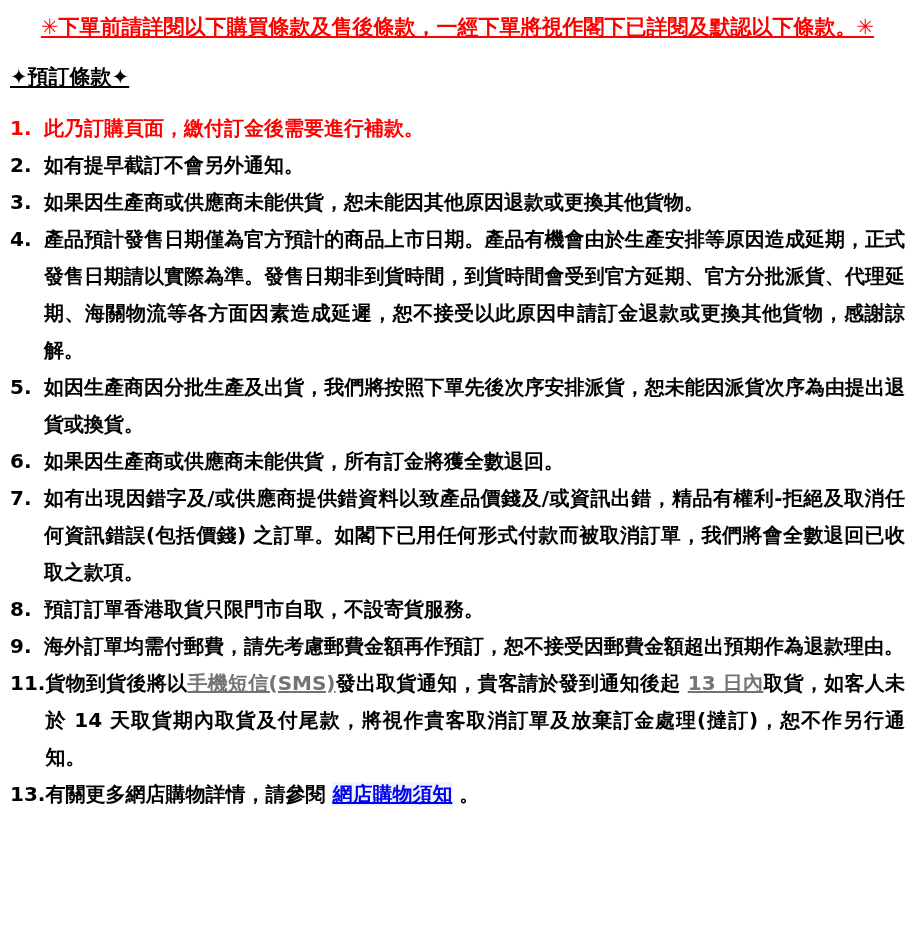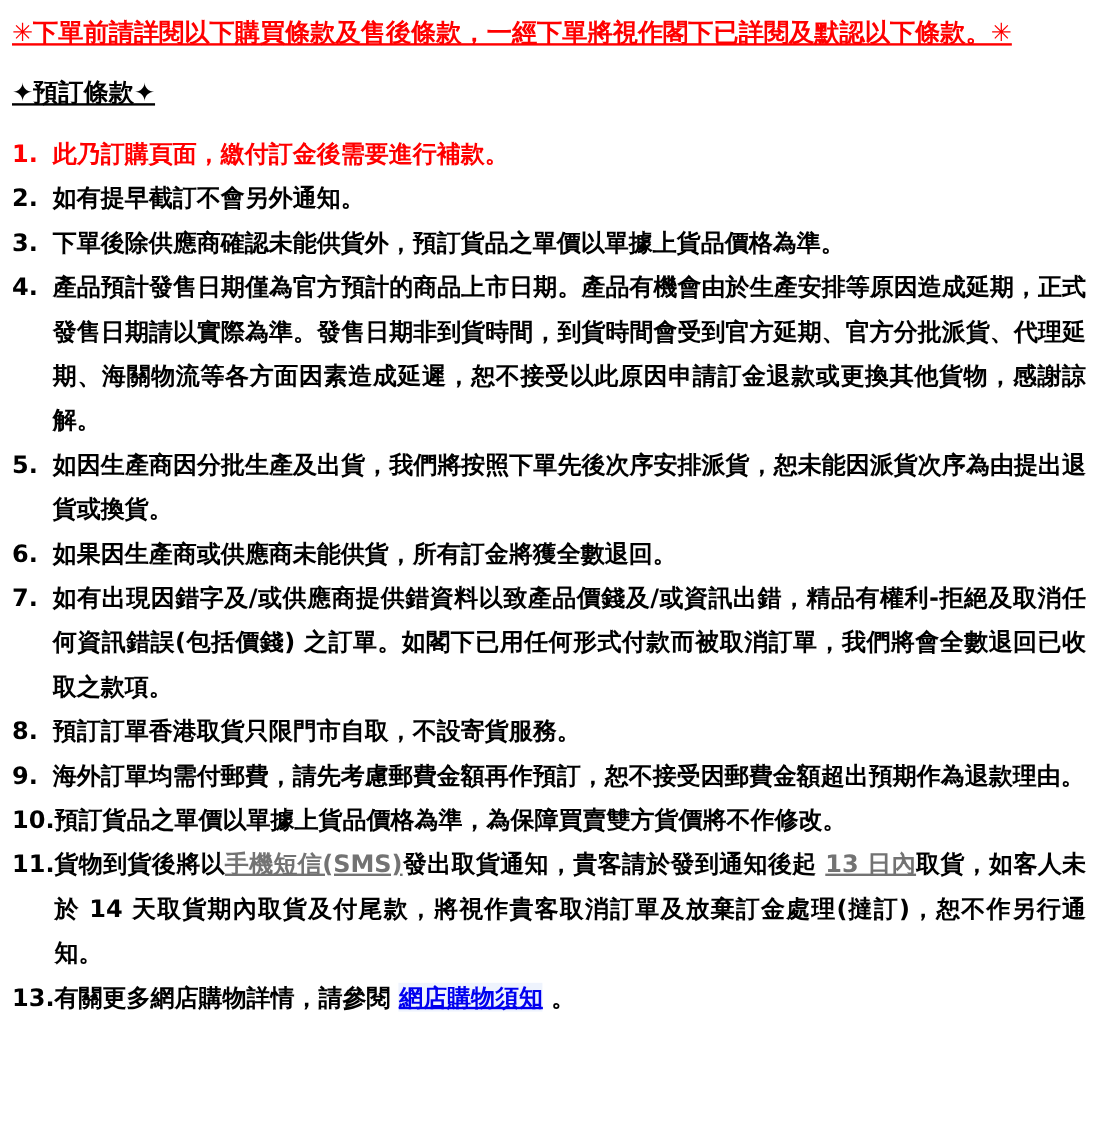--- a/index.html
+++ b/index.html
@@ -16,20 +16,21 @@
     color: #000000;
     padding: 12px 8px 10px 10px;
   }
   .doc-title {
     font-size: 21px;
     line-height: 30px;
     color: #ff0000;
     text-decoration: underline;
     margin: 0 0 20px 0;
     white-space: nowrap;
+    text-align: center;
   }
   .section-header {
     font-size: 21px;
     line-height: 30px;
     color: #000000;
     text-decoration: underline;
     display: inline-block;
     margin: 0 0 18px 0;
   }
   .terms-list {
@@ -75,21 +76,21 @@
     <div class="term">
       <span class="term-num red">1.</span>
       <span class="term-text"><span class="red">此乃訂購頁面，繳付訂金後需要進行補款。</span></span>
     </div>
     <div class="term">
       <span class="term-num">2.</span>
       <span class="term-text"><span>如有提早截訂不會另外通知。</span></span>
     </div>
     <div class="term">
       <span class="term-num">3.</span>
-      <span class="term-text"><span>下單後除供應商確認未能供貨外，預訂貨品之單價以單據上貨品價格為準。</span></span>
+      <span class="term-text"><span>如果因生產商或供應商未能供貨，恕未能因其他原因退款或更換其他貨物。</span></span>
     </div>
     <div class="term">
       <span class="term-num">4.</span>
       <span class="term-text"><span>產品預計發售日期僅為官方預計的商品上市日期。產品有機會由於生產安排等原因造成延期，正式發售日期請以實際為準。發售日期非到貨時間，到貨時間會受到官方延期、官方分批派貨、代理延期、海關物流等各方面因素造成延遲，恕不接受以此原因申請訂金退款或更換其他貨物，感謝諒解。</span></span>
     </div>
     <div class="term">
       <span class="term-num">5.</span>
       <span class="term-text"><span>如因生產商因分批生產及出貨，我們將按照下單先後次序安排派貨，恕未能因派貨次序為由提出退貨或換貨。</span></span>
     </div>
     <div class="term">
@@ -102,24 +103,20 @@
     </div>
     <div class="term">
       <span class="term-num">8.</span>
       <span class="term-text"><span>預訂訂單香港取貨只限門市自取，不設寄貨服務。</span></span>
     </div>
     <div class="term">
       <span class="term-num">9.</span>
       <span class="term-text"><span>海外訂單均需付郵費，請先考慮郵費金額再作預訂，恕不接受因郵費金額超出預期作為退款理由。</span></span>
     </div>
     <div class="term">
-      <span class="term-num">10.</span>
-      <span class="term-text"><span>預訂貨品之單價以單據上貨品價格為準，為保障買賣雙方貨價將不作修改。</span></span>
-    </div>
-    <div class="term">
       <span class="term-num">11.</span>
       <span class="term-text"><span>貨物到貨後將以</span><span class="red-underline">手機短信(SMS)</span><span>發出取貨通知，貴客請於發到通知後起 </span><span class="red-underline">13 日內</span><span>取貨，如客人未於 14 天取貨期內取貨及付尾款，將視作貴客取消訂單及放棄訂金處理(撻訂)，恕不作另行通知。</span></span>
     </div>
     <div class="term">
       <span class="term-num">13.</span>
       <span class="term-text"><span>有關更多網店購物詳情，請參閱 </span><a class="link">網店購物須知</a><span> 。</span></span>
     </div>
   </div>
 
 

